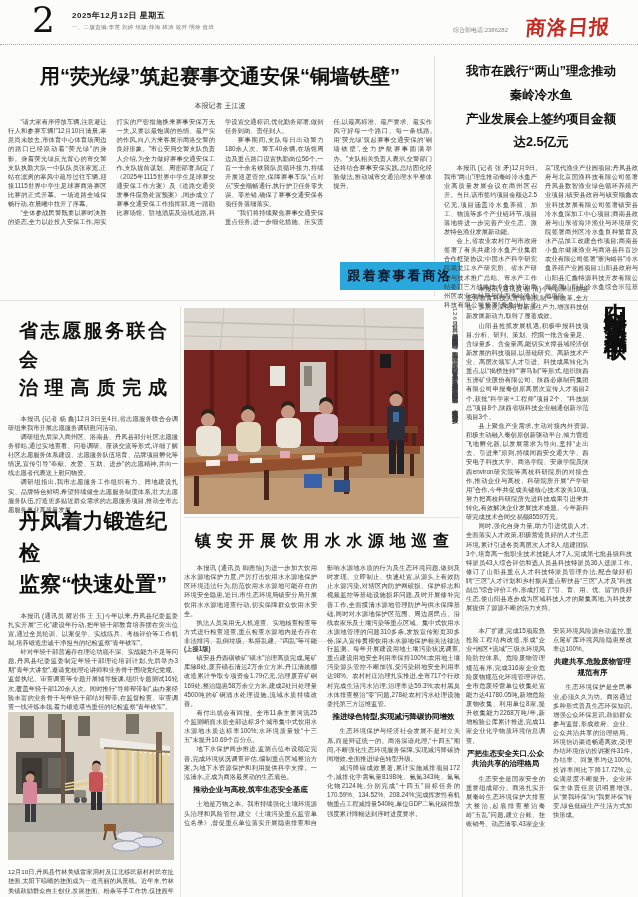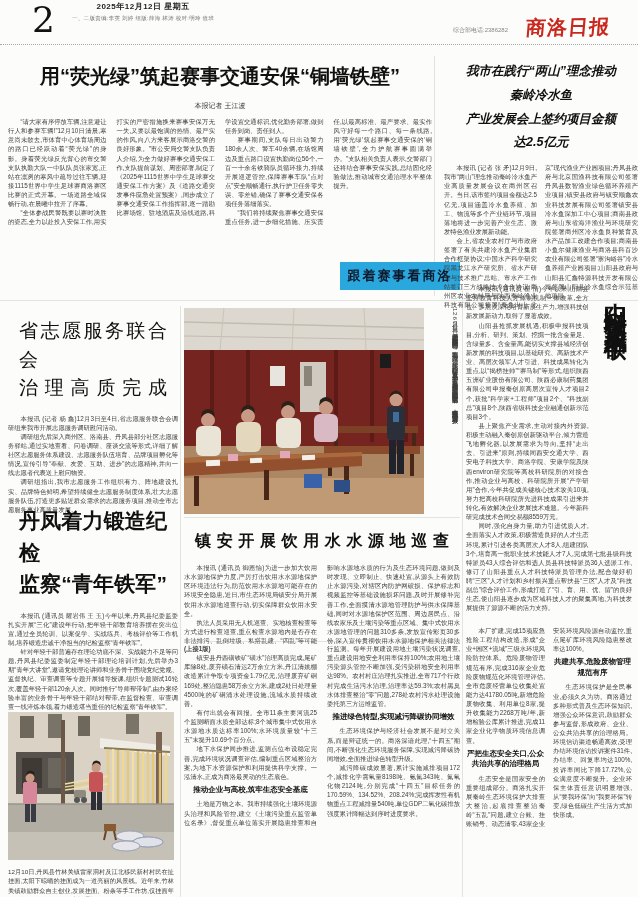--- a/index.html
+++ b/index.html
@@ -4,21 +4,21 @@
 <style>
   html,body{margin:0;padding:0;background:#e8e8e6;}
   .page{
     position:relative;width:638px;height:897px;margin:0 auto;
     background:#fcfcfa;overflow:hidden;
     font-family:"Liberation Sans",sans-serif;color:#3b3b3b;
   }
   
   .hdr{position:absolute;left:0;top:0;width:638px;height:46px;}
   .hdr .pageno{position:absolute;left:32px;top:2px;font-family:"DejaVu Serif",serif;font-size:36px;font-weight:400;color:#111;line-height:1;}
-  .hdr .dateblock{position:absolute;left:72px;top:1px;text-align:center;}
+  .hdr .dateblock{position:absolute;left:72px;top:10px;}
   .hdr .date{font-size:8px;font-weight:bold;color:#222;letter-spacing:.5px;}
   .hdr .staff{font-size:5.5px;color:#777;margin-top:3px;letter-spacing:.3px;}
   .hdr .section{position:absolute;left:0;right:0;top:4px;text-align:center;color:#9a9a9a;}
   .hdr .bracket{font-size:34px;font-weight:200;color:#b5b5b5;vertical-align:-6px;font-family:"DejaVu Sans",sans-serif;}
   .hdr .secname{font-size:24px;letter-spacing:14px;color:#8d8d8d;margin:0 6px;font-weight:500;}
   .hdr .phone{position:absolute;right:130px;top:26px;font-size:6px;color:#888;}
   .hdr .masthead{position:absolute;right:28px;top:14px;font-size:20px;font-weight:900;color:#c8281e;transform:skewX(-6deg) rotate(-1deg);letter-spacing:1px;}
   .hdr-rule{position:absolute;left:0;top:44px;width:638px;border-top:1px dotted #a9a9a5;}
   
   .art p{margin:0;text-align:justify;text-indent:2em;}
@@ -28,25 +28,25 @@
   h1,h2,h3,h4{margin:11px;color:#101010;}
   
   .main-story{position:absolute;left:8px;top:52px;width:424px;height:246px;}
   .main-story h1{font-size:20px;font-weight:900;text-align:center;letter-spacing:0;white-space:nowrap;}
   .main-story .byline{text-align:center;font-size:7px;color:#333;margin:6px 0 6px;}
   .main-story .cols{column-count:4;column-gap:10px;height:168px;overflow:hidden;}
   .badge{position:absolute;right:-28px;bottom:8px;width:120px;height:28px;background:#2aa7dd;color:#0f172a;
          display:flex;align-items:center;justify-content:center;font-size:13px;font-weight:bold;letter-spacing:2px;}
   
   .fish{position:absolute;left:438px;top:52px;width:194px;height:246px;padding-left:6px;}
-  .fish h2{font-size:12.5px;font-weight:900;text-align:center;line-height:1.9;margin:8px 17px 8px;font-style:italic;}
+  .fish h2{font-size:12.5px;font-weight:900;text-align:center;line-height:1.9;margin:8px 17px 8px;}
   .fish .cols{column-count:2;column-gap:8px;height:168px;overflow:hidden;}
   
   .volunteer{position:absolute;left:8px;top:306px;width:170px;height:182px;}
-  .volunteer h2{font-size:19px;font-weight:400;line-height:1.5;text-align:justify;}
+  .volunteer h2{font-size:19px;font-weight:700;line-height:1.5;text-align:justify;}
   .volunteer h2 span{display:block;text-align:justify;text-align-last:justify;}
   .volunteer .bd{margin-top:8px;height:110px;overflow:hidden;}
   
   .photo1{position:absolute;left:184px;top:308px;width:276px;height:208px;}
   .photo1 svg{position:absolute;left:0;top:0;}
   .vcaption{position:absolute;right:0;top:0;width:32px;height:206px;
             writing-mode:vertical-rl;font-size:6.2px;line-height:1.55;color:#3c3c3c;letter-spacing:.5px;overflow:hidden;}
   .vcaption .credit{font-weight:bold;}
   
   .shanyang{position:absolute;left:466px;top:284px;width:166px;height:338px;overflow:hidden;}
@@ -209,21 +209,21 @@
     <div class="vhead">山阳科技创新成果丰硕</div>
     <p>本报讯 (通讯员 瞿 情)今年以来,山阳县坚持教育科技人才体制机制一体改革,全方位、多层次深化培育新质生产力,增强科技创新发展新动力,取得了显著成效。</p>
     <p>山阳县抢抓发展机遇,积极申报科技项目,分析、研判、策划、挖掘一批含金量足、含绿量多、含金量高,能切实支撑县域经济创新发展的科技项目,以基础研究、高新技术产业、高层次领军人才引进、科技成果转化为重点,以“揭榜挂帅”“赛马制”等形式,组织陕西五洲矿业股份有限公司、陕西必康制药集团有限公司申报秦创原高层次宣传人才项目2个,获批“科学家+工程师”项目2个、“科技副总”项目8个,陕西省级科技企业融通创新示范项目3个。</p>
     <p>县上聚焦产业需求,主动对接内外资源,积极主动融入秦创原创新驱动平台,倾力营造飞地孵化器,以发展需求为导向,坚持“走出去、引进来”原则,持续同西安交通大学、西安电子科技大学、商洛学院、安康学院及陕西environ研究院等高校科研院所的对接合作,推动企业与高校、科研院所开展“产学研用”合作,今年共促成关键核心技术攻关10项,努力把高校科研院所先进科技成果引进来并转化,有效解决企业发展技术难题。今年新科研完成技术合同交易额8559万元。</p>
     <p>同时,强化自身力量,助力引进优质人才,全面落实人才政策,积极营造良好的人才生态环境,累计引进各类高层次人才8人,组建团队3个,培育高一批职业技术技能人才7人,完成第七批县级科技特派员43人综合评估和选人员县科技特派员36人选派工作,修订了山阳县重点人才科技特派员管理办法,配合做好初聘“三区”人才计划和乡村振兴重点帮扶县“三区”人才及“科技副总”综合评价工作,形成打造了“引、育、用、优、留”的良好生态,使山阳县逐步成为区域科技人才的聚集高地,为科技发展提供了源源不断的活力支持。</p>
   </section>
 
   <section class="art danfeng">
     <h2>
       <span>丹凤着力锻造纪检</span>
-      <span>监察“青年铁军”</span>
+      <span>监察“快速处置”</span>
     </h2>
     <div class="bd body-sm">
       <p>本报讯 (通讯员 耀岩伟 王 玉)今年以来,丹凤县纪委监委扎实开展“三化”建设年行动,把年轻干部教育培养摆在突出位置,通过全员轮训、以案促学、实战练兵、考核评价等工作机制,培养锻造忠诚干净担当的纪检监察“青年铁军”。</p>
       <p>针对年轻干部普遍存在理论功底不深、实战能力不足等问题,丹凤县纪委监委制定年轻干部理论培训计划,先后举办3期“青年大讲堂”,邀请党校理论讲师和业务骨干围绕党纪党规、监督执纪、审查调查等专题开展辅导授课,组织专题测试16轮次,覆盖年轻干部120余人次。同时推行“导师帮带制”,由办案经验丰富的业务骨干与年轻干部结对帮带,在监督检查、审查调查一线淬炼本领,着力锻造堪当重任的纪检监察“青年铁军”。</p>
     </div>
   </section>
 
   <section class="art zhenan">
     <h2>镇安开展饮用水水源地巡查</h2>
     <div class="cols body-sm">

